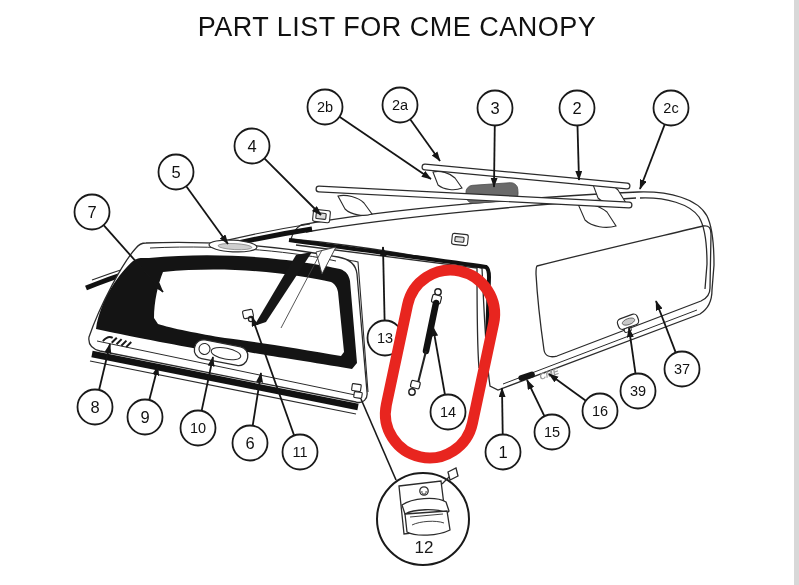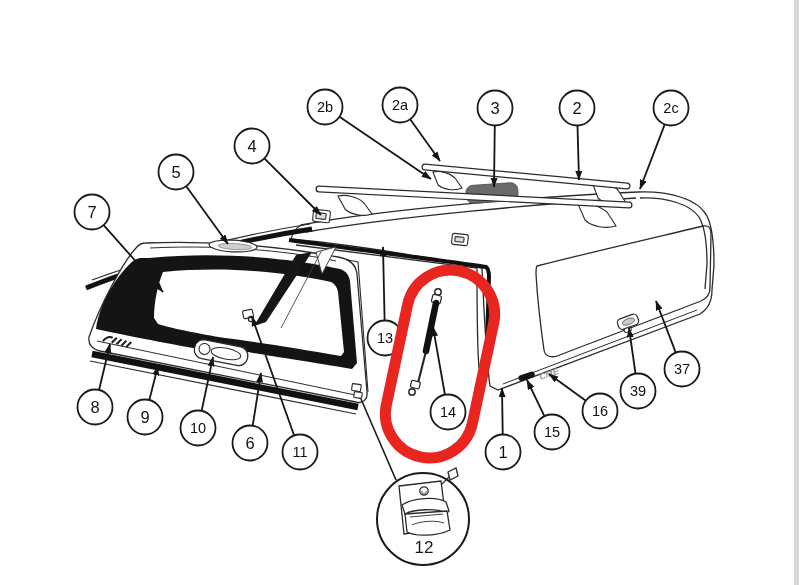--- a/index.html
+++ b/index.html
@@ -7,20 +7,21 @@
          font-family:"Liberation Sans", sans-serif;}
   #title{position:absolute;top:12px;left:0;width:794px;text-align:center;
          font-size:27px;letter-spacing:.5px;color:#111;font-weight:400;}
   svg{position:absolute;top:0;left:0;}
   text{font-family:"Liberation Sans", sans-serif;}
 </style>
 </head>
 <body>
 
 <div id="stage">
+  <div id="title">PART LIST FOR CME CANOPY</div>
 
   <svg id="diagram-svg" width="799" height="585" viewBox="0 0 799 585">
     <defs>
       <marker id="arrowhead" markerWidth="10" markerHeight="8" refX="9.3" refY="3.5" orient="auto" markerUnits="userSpaceOnUse">
         <path d="M0,0 L10,3.5 L0,7 Z" fill="#151515"></path>
       </marker>
     </defs>
 
     <rect x="794" y="0" width="5" height="585" fill="#d8d8d8"></rect>
 

